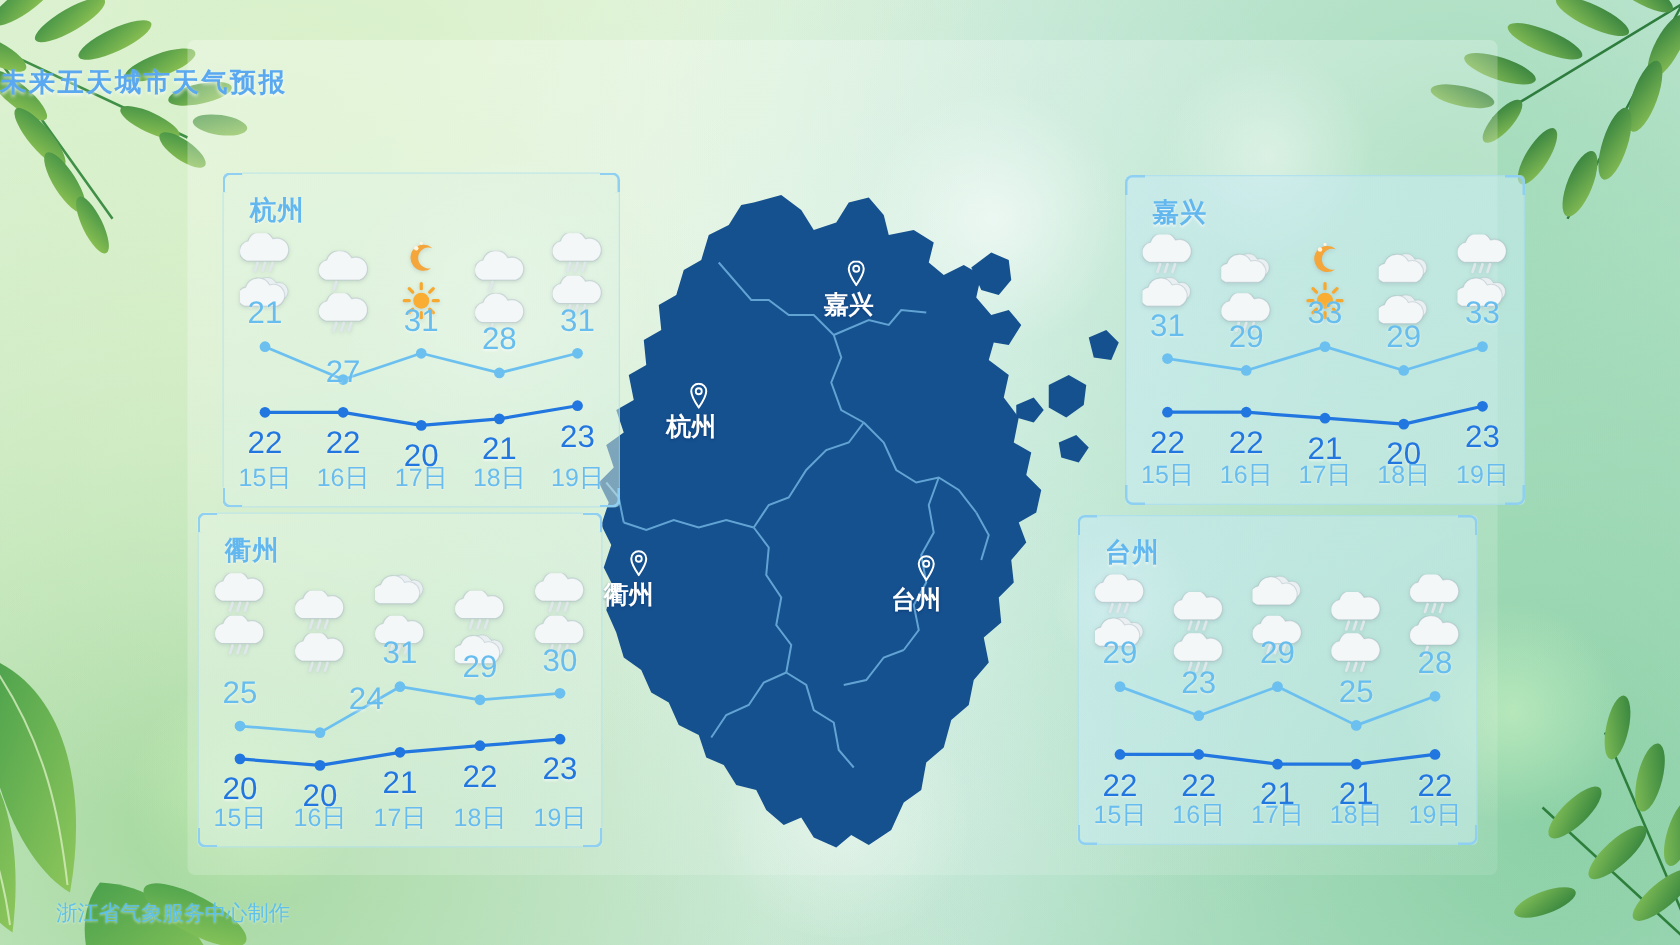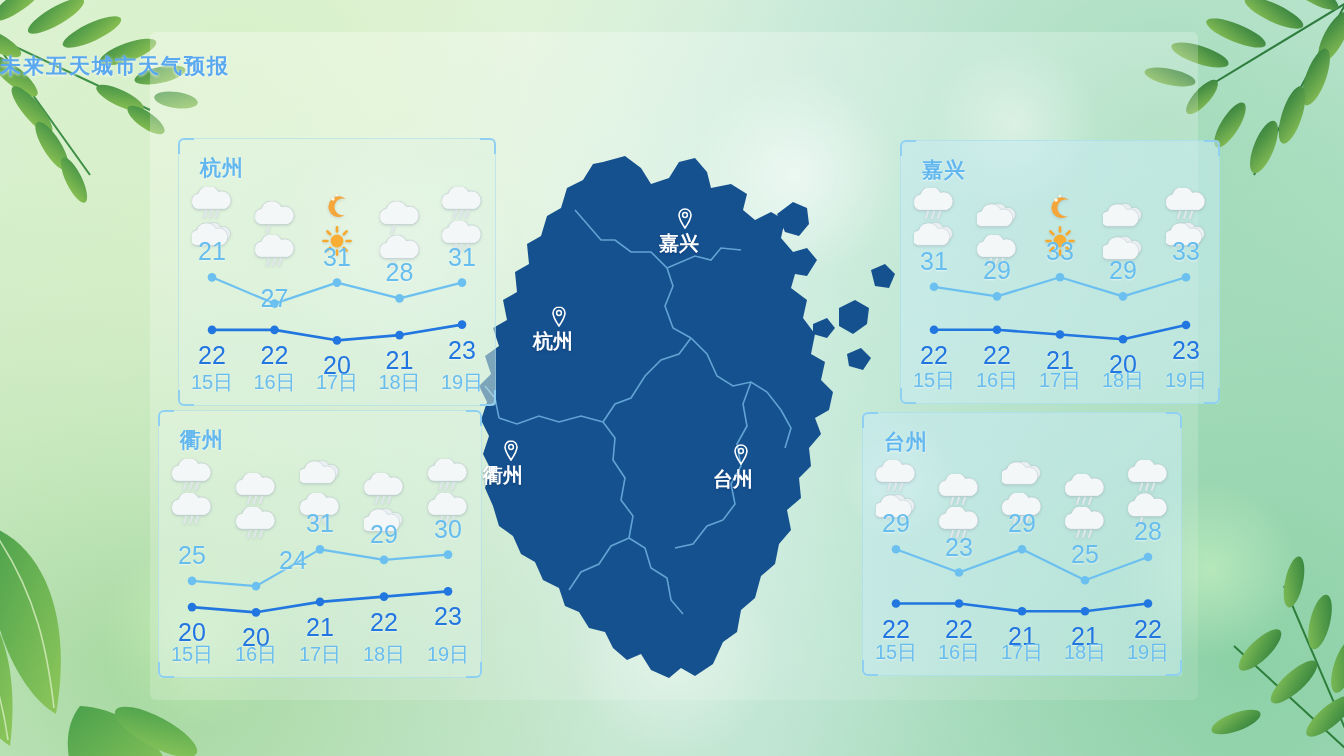--- a/index.html
+++ b/index.html
@@ -717,13 +717,14 @@
       <div class="tmin" style="left:286px;top:216.565px;">22</div>
       <div class="daylbl" style="left:34px;top:240px;">15日</div>
       <div class="daylbl" style="left:97px;top:240px;">16日</div>
       <div class="daylbl" style="left:160px;top:240px;">17日</div>
       <div class="daylbl" style="left:223px;top:240px;">18日</div>
       <div class="daylbl" style="left:286px;top:240px;">19日</div>
     </div>
   </div>
 
 <div class="footer">
+  <div>浙江省气象服务中心制作</div>
 </div>
 
 </body></html>

